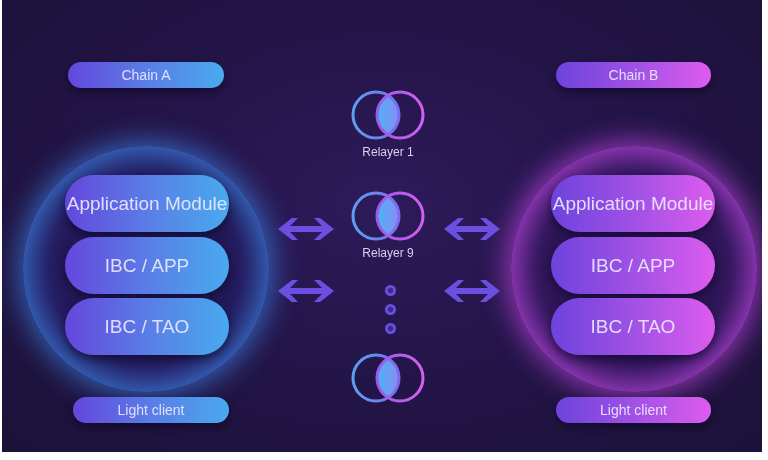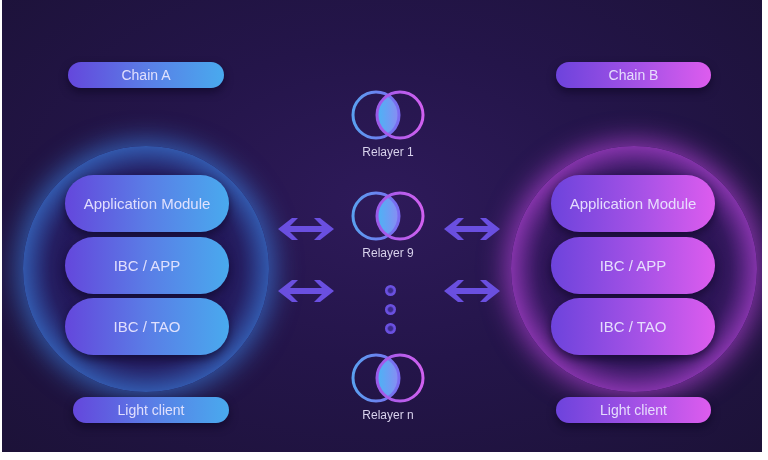--- a/index.html
+++ b/index.html
@@ -40,21 +40,21 @@
     .pill.b {
       background: linear-gradient(90deg, #6d43dc 0%, #a652e6 55%, #dd5cee 100%);
     }
     .label-pill {
       height: 26px;
       font-size: 14px;
     }
     .module {
       height: 57px;
       width: 164px;
-      font-size: 15px;
+      font-size: 19px;
     }
     .sphere {
       position: absolute;
       width: 246px;
       height: 246px;
       border-radius: 50%;
     }
     .sphere.a {
       left: 21px;
       top: 146px;
@@ -190,16 +190,15 @@
     <svg width="84" height="52" viewBox="0 0 84 52">
       <defs>
         <clipPath id="clipL3">
             <circle cx="30" cy="26" r="23"></circle>
           </clipPath>
       </defs>
       <circle cx="54" cy="26" r="23" fill="url(#lensA)" clip-path="url(#clipL3)"></circle>
       <circle cx="30" cy="26" r="23" fill="none" stroke="url(#ringL)" stroke-width="3"></circle>
       <circle cx="54" cy="26" r="23" fill="none" stroke="url(#ringR)" stroke-width="3"></circle>
     </svg>
-    <div class="relayer-label">Relayer n</div>
   </div>
 
 </div>
 
 </body></html>

